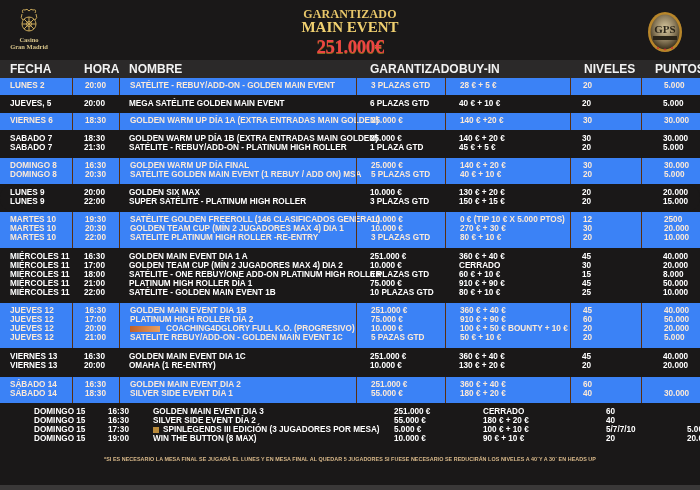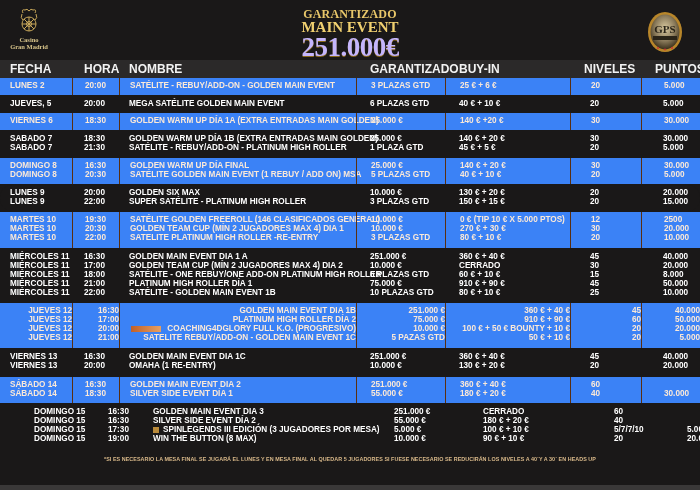--- a/index.html
+++ b/index.html
@@ -6,39 +6,39 @@
   html, body { width: 700px; height: 490px; background: #1a1818; overflow: hidden; }
   body { font-family: "Liberation Sans", "DejaVu Sans", sans-serif; color: #ffffff; position: relative; }
 
   .header { position: absolute; left: 0; top: 0; width: 700px; height: 60px; background: #1a1818; }
   .logo-left { position: absolute; left: 6px; top: 8px; width: 46px; height: 48px; text-align: center; }
   .logo-left svg { display: block; margin: 0 auto; }
   .logo-left .lname { font-family: "Liberation Serif", "DejaVu Serif", serif; font-size: 6.5px; line-height: 7px; color: #d8c48a; font-weight: bold; }
   .title-block { position: absolute; left: 250px; top: 8px; width: 200px; text-align: center; font-family: "Liberation Serif", "DejaVu Serif", serif; font-weight: bold; }
   .title-block .t1 { font-size: 12px; line-height: 12px; color: #e9c76a; letter-spacing: 0.2px; }
   .title-block .t2 { font-size: 15px; line-height: 14px; color: #f0d070; }
-  .title-block .t3 { font-size: 27px; line-height: 26px; color: #c4b5fd; letter-spacing: -0.5px;
+  .title-block .t3 { font-size: 19px; line-height: 26px; color: #ef4444; letter-spacing: -0.5px;
                      text-shadow: 0 1px 0 #8a6a1a; }
   .logo-right { position: absolute; left: 646px; top: 10px; width: 38px; height: 44px; }
 
   .table { position: absolute; left: 0; top: 60px; width: 700px; }
   .row { position: absolute; left: 0; width: 700px; }
   .hdr { background: #2b2929; height: 18px; top: 0; }
   .orange { background: #3b82f6; }
   .dark { background: #1a1818; }
   .cell { position: absolute; top: 0; bottom: 0; font-weight: bold; font-size: 8.2px; line-height: 9px; padding-top: 3px; white-space: nowrap; }
   .orange .cell { color: #fbe9d8; }
   .orange .cell.bordered { border-left: 1px solid #5a2f10; }
   .hdr .cell { font-size: 12px; padding-top: 5px; color: #f2f2f2; }
   .c-fecha { left: 10px; width: 62px; }
   .c-hora { left: 72px; width: 47px; padding-left: 12px; }
   .c-nombre { left: 119px; width: 237px; padding-left: 10px; }
   .c-gtd { left: 356px; width: 89px; padding-left: 14px; }
   .c-buy { left: 445px; width: 125px; padding-left: 14px; }
-  .c-niv { left: 570px; width: 71px; padding-left: 20px; }
+  .c-niv { left: 570px; width: 71px; padding-left: 12px; }
   .c-pts { left: 641px; width: 59px; padding-left: 22px; }
   .hdr .c-hora { padding-left: 12px; }
   .hdr .c-niv { padding-left: 14px; }
   .hdr .c-pts { padding-left: 14px; }
   .line { display: block; height: 9px; }
   .icon-inline { display: inline-block; width: 30px; height: 6px; vertical-align: middle; margin-right: 6px; }
   .icon-sm { display: inline-block; width: 6px; height: 6px; background: #b98a3a; vertical-align: middle; margin-right: 4px; }
 
   .footnote { position: absolute; left: 0; top: 456px; width: 700px; text-align: center; font-size: 5.4px; color: #d9b98a; font-weight: bold; letter-spacing: 0.05px; }
   .bottom-bar { position: absolute; left: 0; top: 485px; width: 700px; height: 5px; background: #3a3838; }
@@ -106,21 +106,21 @@
     <div class="cell c-hora bordered">
         <span class="line">20:00</span>
       </div>
     <div class="cell c-nombre bordered">
         <span class="line">SATÉLITE - REBUY/ADD-ON - GOLDEN MAIN EVENT</span>
       </div>
     <div class="cell c-gtd bordered">
         <span class="line">3 PLAZAS GTD</span>
       </div>
     <div class="cell c-buy bordered">
-        <span class="line">25 € + 6 €</span>
+        <span class="line">28 € + 5 €</span>
       </div>
     <div class="cell c-niv bordered">
         <span class="line">20</span>
       </div>
     <div class="cell c-pts bordered">
         <span class="line">5.000</span>
       </div>
   </div>
 
   <div class="row dark" style="top:36px;height:23px;">
@@ -347,21 +347,21 @@
       </div>
     <div class="cell c-pts">
         <span class="line">40.000</span>
         <span class="line">20.000</span>
         <span class="line">8.000</span>
         <span class="line">50.000</span>
         <span class="line">10.000</span>
       </div>
   </div>
 
-  <div class="row orange" style="top:243px;height:45px;text-align:right;">
+  <div class="row orange" style="top:243px;height:45px;">
     <div class="cell c-fecha">
         <span class="line">JUEVES 12</span>
         <span class="line">JUEVES 12</span>
         <span class="line">JUEVES 12</span>
         <span class="line">JUEVES 12</span>
       </div>
     <div class="cell c-hora bordered">
         <span class="line">16:30</span>
         <span class="line">17:00</span>
         <span class="line">20:00</span>

